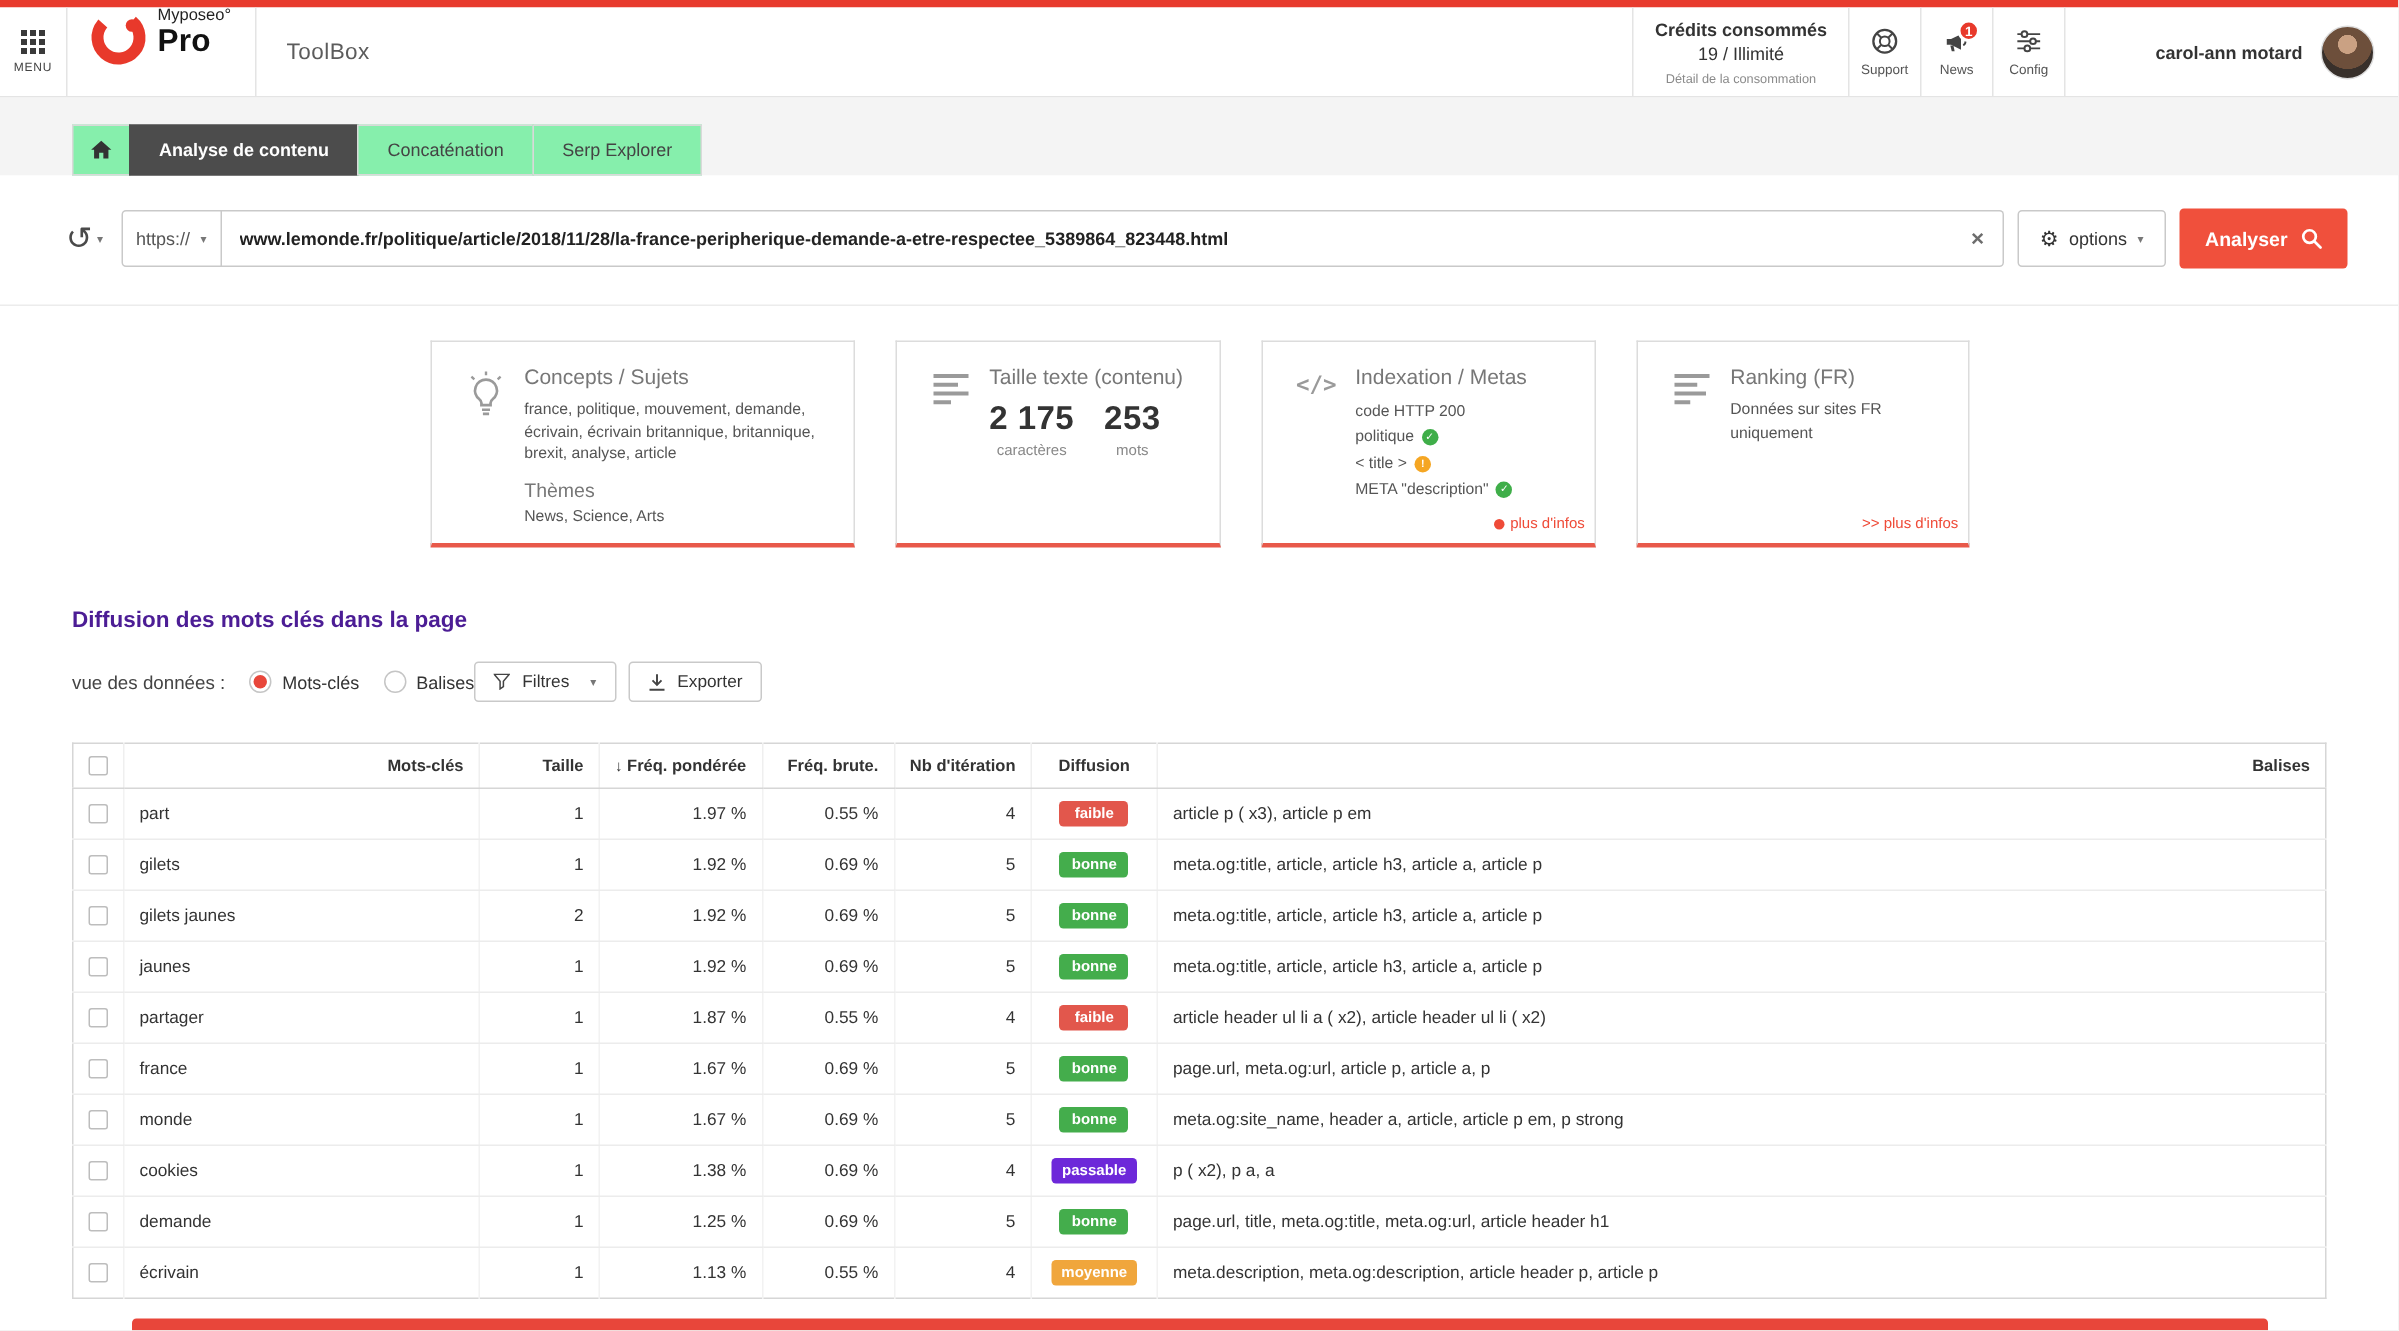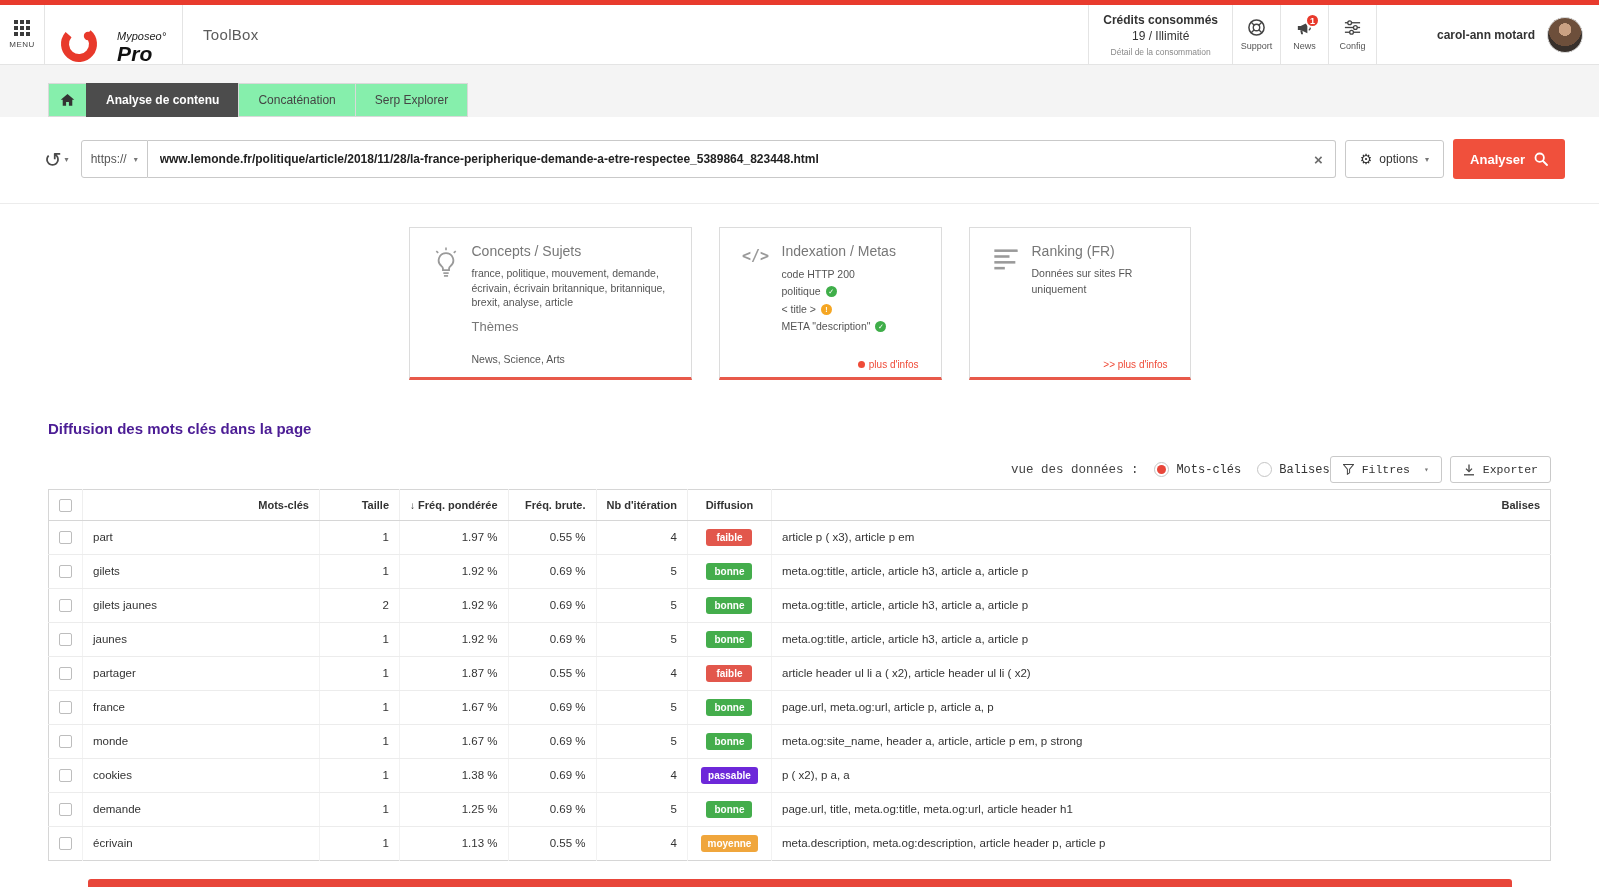--- a/index.html
+++ b/index.html
@@ -9,21 +9,21 @@
 
   
   .top-red { height:5px; background:#e83b2d; }
 
   
   .app-header { display:flex; align-items:stretch; height:60px; background:#fff; border-bottom:1px solid #e4e4e4; }
   .menu-btn { width:45px; border-right:1px solid #e4e4e4; display:flex; flex-direction:column; align-items:center; justify-content:center; gap:4px; cursor:pointer; }
   .grid-icon { display:grid; grid-template-columns:repeat(3,4px); grid-gap:2px; }
   .grid-icon i { width:4px; height:4px; background:#3a3a3a; display:block; }
   .menu-btn span { font-size:8px; color:#444; letter-spacing:.5px; }
-  .brand { display:flex; align-items:flex-end; gap:18px; padding:0 16px 0 14px; border-right:1px solid #e4e4e4;font-style:italic; }
+  .brand { display:flex; align-items:flex-start; gap:6px; padding:0 16px 0 14px; border-right:1px solid #e4e4e4; }
   .brand-text { display:flex; flex-direction:column; line-height:1; }
   .brand-name { font-size:11px; color:#222; margin-bottom:1px; }
   .brand-sub { font-size:21px; font-weight:bold; color:#111; letter-spacing:.2px; }
   .app-title { align-self:center; margin-left:20px; font-size:15px; color:#5c5c5c; letter-spacing:.3px; }
   .hdr-right { margin-left:auto; display:flex; align-items:stretch; }
   .credits { border-left:1px solid #e4e4e4; border-right:1px solid #e4e4e4; padding:7px 14px; display:flex; flex-direction:column; justify-content:center; align-items:center; gap:2px; min-width:118px; }
   .credits-title { font-size:12px; font-weight:bold; color:#333; white-space:nowrap; }
   .credits-value { font-size:12px; color:#333; }
   .credits-detail { font-size:8.5px; color:#8a8a8a; margin-top:2px; white-space:nowrap; }
   .hdr-item { width:48px; border-right:1px solid #e4e4e4; display:flex; flex-direction:column; align-items:center; justify-content:center; gap:4px; font-size:9px; color:#555; cursor:pointer; position:relative; }
@@ -56,38 +56,38 @@
   .card { border:1px solid #dcdcdc; border-bottom:3px solid #e8594a; background:#fff; display:flex; padding:15px 12px 12px 10px; position:relative; min-height:132px; }
   .card-icon { width:52px; flex:0 0 52px; display:flex; justify-content:center; padding-top:4px; color:#9a9a9a; }
   .card-body { flex:1; }
   .card-title { font-size:14px; color:#777; margin-bottom:7px; }
   .card-concepts { width:283px; }
   .card-size { width:217px; }
   .card-index { width:223px; }
   .card-rank { width:222px; }
   .concept-keywords { font-size:10.5px; color:#555; line-height:1.4; }
   .themes-title { font-size:13px; color:#777; margin-top:9px; }
-  .themes-list { font-size:10.5px; color:#555; margin-top:19px; }
+  .themes-list { font-size:10.5px; color:#555; margin-top:4px; }
   .size-numbers { display:flex; gap:20px; margin-top:4px; }
   .size-num { text-align:center; }
   .size-val { font-size:22px; font-weight:bold; color:#333; letter-spacing:.3px; }
   .size-lab { font-size:10px; color:#888; margin-top:3px; }
   .meta-line { font-size:10.5px; color:#555; line-height:1.65; display:flex; align-items:center; gap:5px; }
   .status-dot { width:11px; height:11px; border-radius:50%; display:inline-flex; align-items:center; justify-content:center; color:#fff; font-size:7px; font-weight:bold; flex:0 0 11px; }
   .status-ok { background:#3fae49; }
   .status-warn { background:#f5a623; }
-  .card-more { position:absolute; right:22px; bottom:7px; font-size:10px; color:#ef4b38; cursor:pointer; display:flex; align-items:center; gap:4px; }
+  .card-more { position:absolute; right:6px; bottom:7px; font-size:10px; color:#ef4b38; cursor:pointer; display:flex; align-items:center; gap:4px; }
   .red-dot { width:7px; height:7px; border-radius:50%; background:#ef4b38; display:inline-block; }
   .rank-sub { font-size:10.5px; color:#555; line-height:1.5; max-width:130px; }
   .code-glyph { font-size:15px; font-weight:bold; font-family:"DejaVu Sans Mono","Liberation Mono",monospace; color:#9a9a9a; }
 
   
   .content { padding:0 48px; background:#fff; }
   .section-title { font-size:15px; font-weight:bold; color:#4c1d95; margin:26px 0 19px; }
-  .controls-row { display:flex; align-items:center; justify-content:flex-end; margin-bottom:6px;font-family:Liberation Mono, monospace; }
+  .controls-row { display:flex; align-items:center; justify-content:flex-start; margin-bottom:27px; }
   .view-group { display:flex; align-items:center; gap:16px; font-size:12.5px; color:#444; }
   .radio-opt { display:flex; align-items:center; gap:7px; cursor:pointer; font-size:12px; color:#333; }
   .radio { width:15px; height:15px; border-radius:50%; border:1px solid #c5c5c5; background:#fff; display:inline-flex; align-items:center; justify-content:center; }
   .radio.checked::after { content:""; width:9px; height:9px; border-radius:50%; background:#e8463a; }
   .right-btns { display:flex; gap:8px; }
   .btn-light { height:27px; border:1px solid #c9c9c9; border-radius:3px; background:#fff; display:flex; align-items:center; gap:8px; padding:0 12px; font-size:11.5px; color:#333; cursor:pointer; font-family:inherit; }
   .btn-light .caret { margin-left:6px; }
 
   
   .kw-table { width:100%; border-collapse:collapse; background:#fff; border:1px solid #d6d6d6; }
@@ -243,20 +243,43 @@
         </svg>
       </div>
       <div class="card-body">
         <div class="card-title">Concepts / Sujets</div>
         <div class="concept-keywords">france, politique, mouvement, demande, écrivain, écrivain britannique, britannique, brexit, analyse, article</div>
         <div class="themes-title">Thèmes</div>
         <div class="themes-list">News, Science, Arts</div>
       </div>
     </div>
 
+    <div class="card card-size">
+      <div class="card-icon">
+        <svg class="icon" width="28" height="26" viewBox="0 0 24 22">
+          <line x1="2" y1="3" x2="22" y2="3" stroke="#9a9a9a" stroke-width="2.2"></line>
+          <line x1="2" y1="8" x2="16" y2="8" stroke="#9a9a9a" stroke-width="2.2"></line>
+          <line x1="2" y1="13" x2="22" y2="13" stroke="#9a9a9a" stroke-width="2.2"></line>
+          <line x1="2" y1="18" x2="12" y2="18" stroke="#9a9a9a" stroke-width="2.2"></line>
+        </svg>
+      </div>
+      <div class="card-body">
+        <div class="card-title">Taille texte (contenu)</div>
+        <div class="size-numbers">
+          <div class="size-num">
+            <div class="size-val">2 175</div>
+            <div class="size-lab">caractères</div>
+          </div>
+          <div class="size-num">
+            <div class="size-val">253</div>
+            <div class="size-lab">mots</div>
+          </div>
+        </div>
+      </div>
+    </div>
 
     <div class="card card-index">
       <div class="card-icon">
         <span class="code-glyph">&lt;/&gt;</span>
       </div>
       <div class="card-body">
         <div class="card-title">Indexation / Metas</div>
         <div class="meta-line">code HTTP  200</div>
         <div class="meta-line">
           <span>politique</span>

